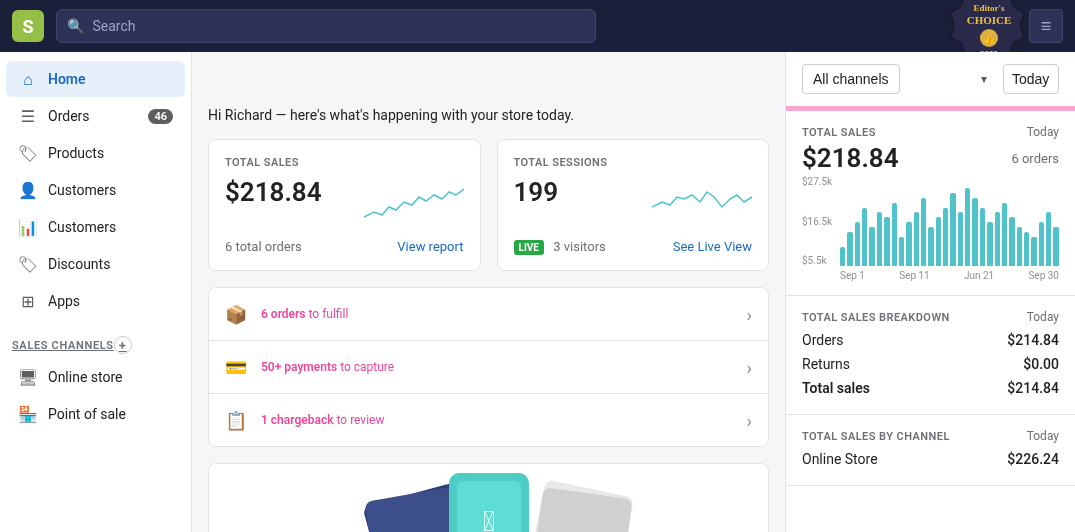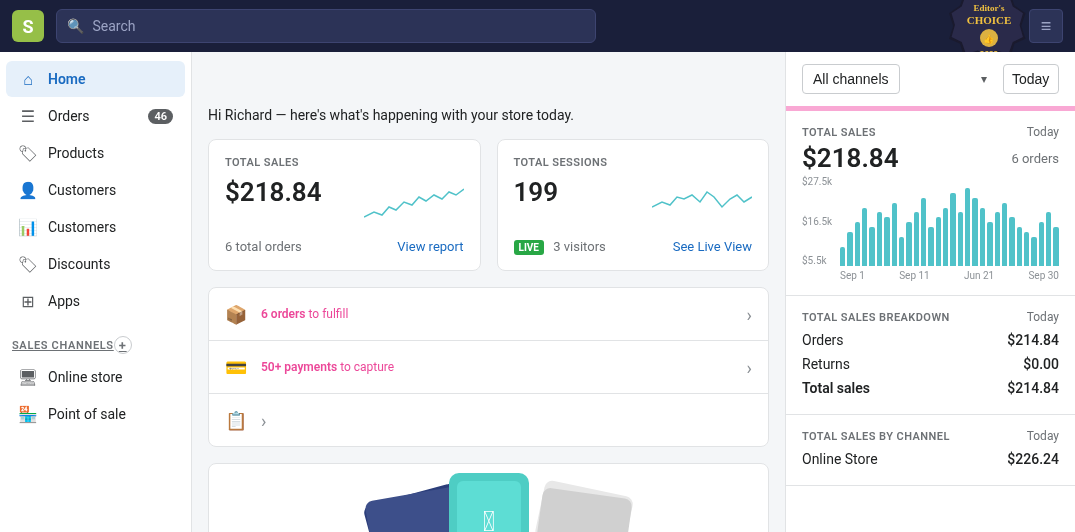--- a/index.html
+++ b/index.html
@@ -434,20 +434,24 @@
       <div class="action-item">
         <span class="action-icon">💳</span>
         <span class="action-text">
           <strong>50+ payments</strong>
           <span> to capture</span>
         </span>
         <span class="action-chevron">›</span>
       </div>
       <div class="action-item">
         <span class="action-icon">📋</span>
+        <span class="action-text">
+          <strong>1 chargeback</strong>
+          <span> to review</span>
+        </span>
         <span class="action-chevron">›</span>
       </div>
     </div>
 
     <div class="promo-card">
       <svg viewBox="0 0 300 120" width="300" height="120">
 
         <rect x="30" y="30" width="100" height="65" rx="8" fill="#2c3e7a" transform="rotate(-15 80 62)"></rect>
         <rect x="30" y="30" width="100" height="65" rx="8" fill="#3d4f8a" transform="rotate(-10 80 62)"></rect>
 

